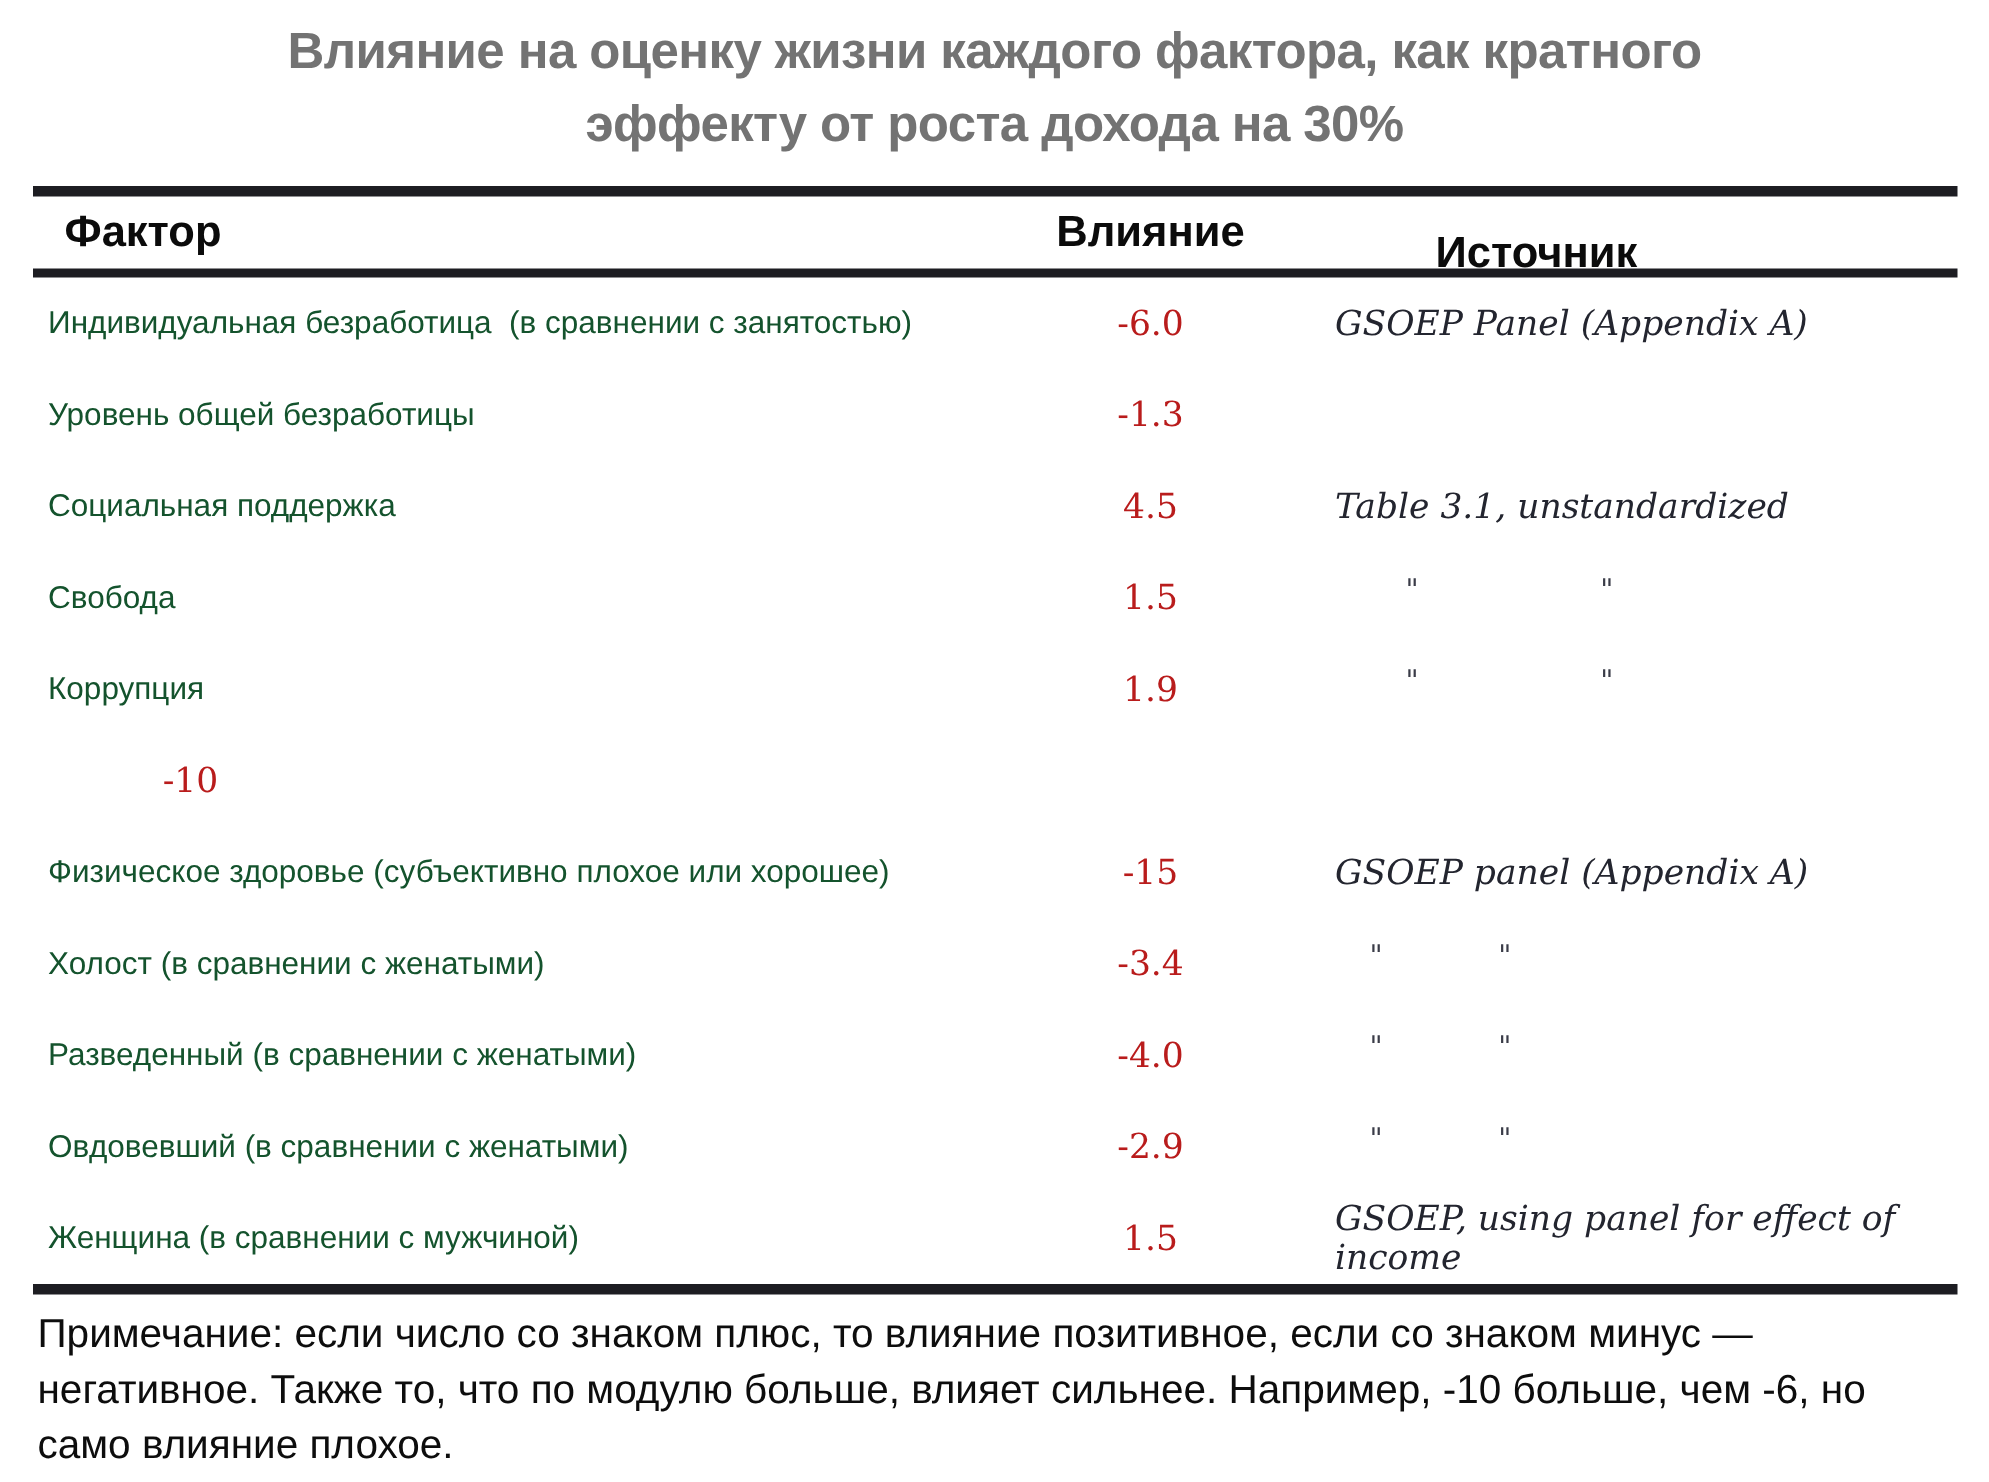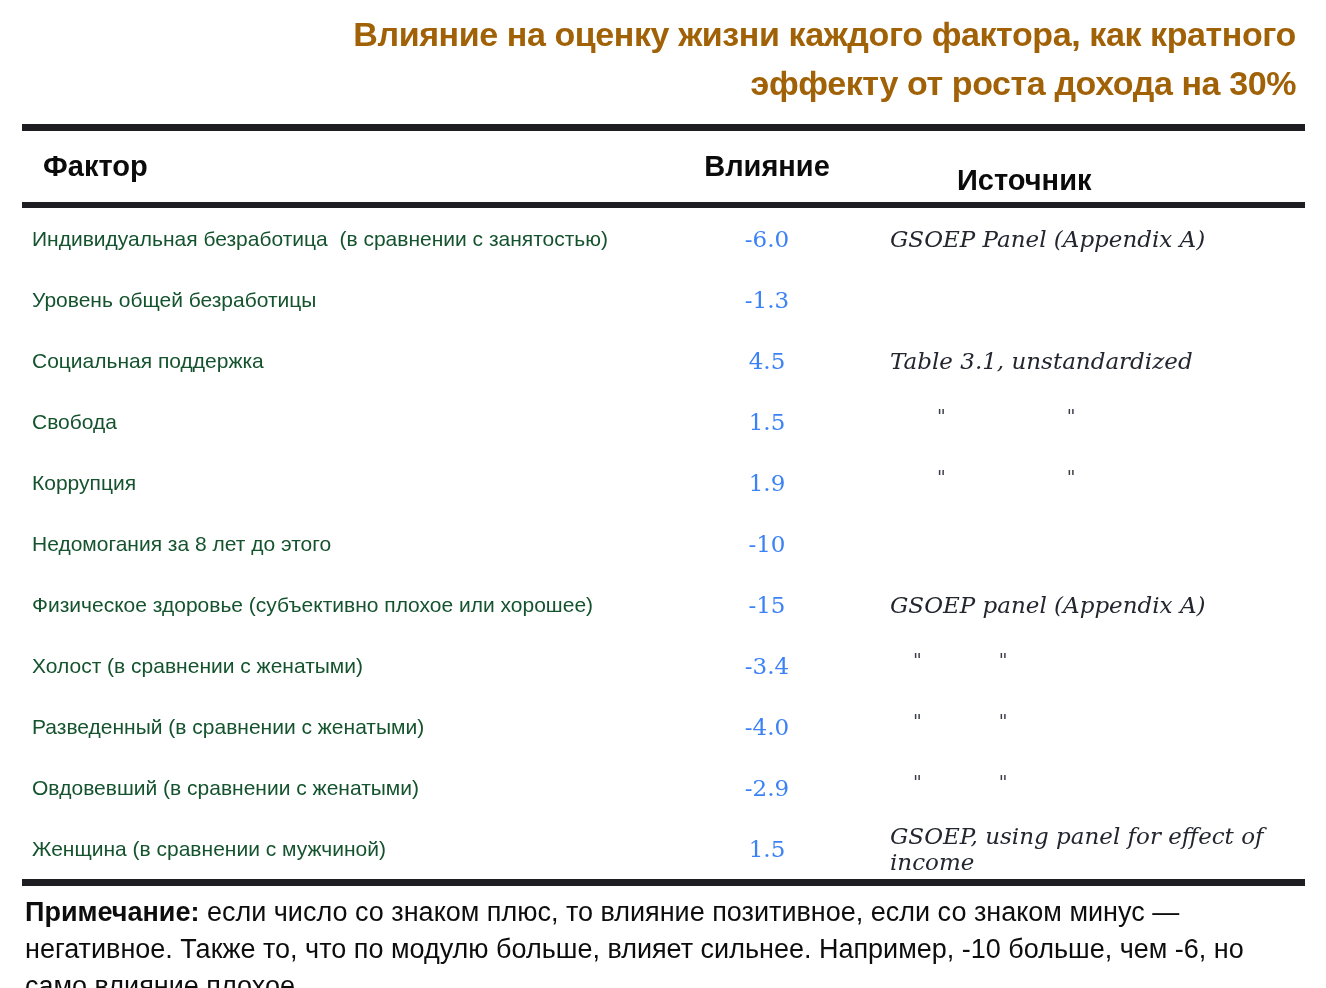--- a/index.html
+++ b/index.html
@@ -5,55 +5,55 @@
   * { box-sizing: border-box; margin: 0; padding: 0; }
   html, body {
     width: 1326px; height: 988px;
     background: #ffffff;
     color: #111111;
     font-family: "Liberation Sans", sans-serif;
     overflow: hidden;
   }
   .page-title {
     margin: 10px 30px 0;
-    text-align: right;
+    text-align: center;
     font-weight: 700;
     font-size: 34px;
     line-height: 49px;
     letter-spacing: -0.4px;
-    color: #a16207;
+    color: #737373;
   }
   .page-title span { display: block; }
 
   .data-table { margin: 16px 21px 0 22px; }
   .rule { background: #1d1d22; }
   .rule.thick { height: 7px; }
   .rule.mid   { height: 6px; }
 
   .thead {
     display: flex; align-items: center;
-    height: 71px;
+    height: 48px;
     font-weight: 700; font-size: 29px; color: #0b0b0b;
   }
   .c-factor    { width: 640px; }
   .c-influence { width: 210px; text-align: center; }
   .c-source    { flex: 1; }
   .thead .c-factor { padding-left: 21px; }
   .thead .c-source { padding-left: 85px; margin-top: 28px; }
 
   .trow {
     display: flex; align-items: center;
     height: 61px;
     font-size: 21px;
   }
   .trow .c-factor { padding-left: 10px; white-space: pre-wrap; color: #14532d; }
   .c-value {
     width: 210px; text-align: center;
     font-family: "DejaVu Serif", serif;
-    font-size: 23px; color: #3b82f6;
+    font-size: 23px; color: #b91c1c;
   }
   .c-src {
     flex: 1; padding-left: 18px;
     font-family: "DejaVu Serif", serif;
     font-style: italic;
     font-size: 23px; color: #23252f;
   }
   .ditto {
     display: inline-block;
     font-size: 19px; color: #3a3c48;
@@ -63,21 +63,21 @@
   .ditto.second-wide   { margin-left: 121px; }
   .ditto.first-narrow  { margin-left: 23px; }
   .ditto.second-narrow { margin-left: 77px; }
 
   .note {
     margin: 8px 40px 0 25px;
     font-size: 27px;
     line-height: 37px;
     color: #0d0d0d;
   }
-  .note .note-label { font-weight: 700; }
+  .note .note-label { font-weight: 400; }
 </style>
 </head>
 <body>
 
 <h1 class="page-title">
   <span>Влияние на оценку жизни каждого фактора, как кратного</span>
   <span>эффекту от роста дохода на 30%</span>
 </h1>
 
 <div class="data-table">
@@ -114,21 +114,20 @@
     <div class="c-src"><span class="ditto first-wide">"</span><span class="ditto second-wide">"</span></div>
   </div>
 
   <div class="trow">
     <div class="c-factor">Коррупция</div>
     <div class="c-value">1.9</div>
     <div class="c-src"><span class="ditto first-wide">"</span><span class="ditto second-wide">"</span></div>
   </div>
 
   <div class="trow">
-    <div class="c-factor">Недомогания за 8 лет до этого</div>
     <div class="c-value">-10</div>
   </div>
 
   <div class="trow">
     <div class="c-factor">Физическое здоровье (субъективно плохое или хорошее)</div>
     <div class="c-value">-15</div>
     <div class="c-src">GSOEP panel (Appendix A)</div>
   </div>
 
   <div class="trow">

